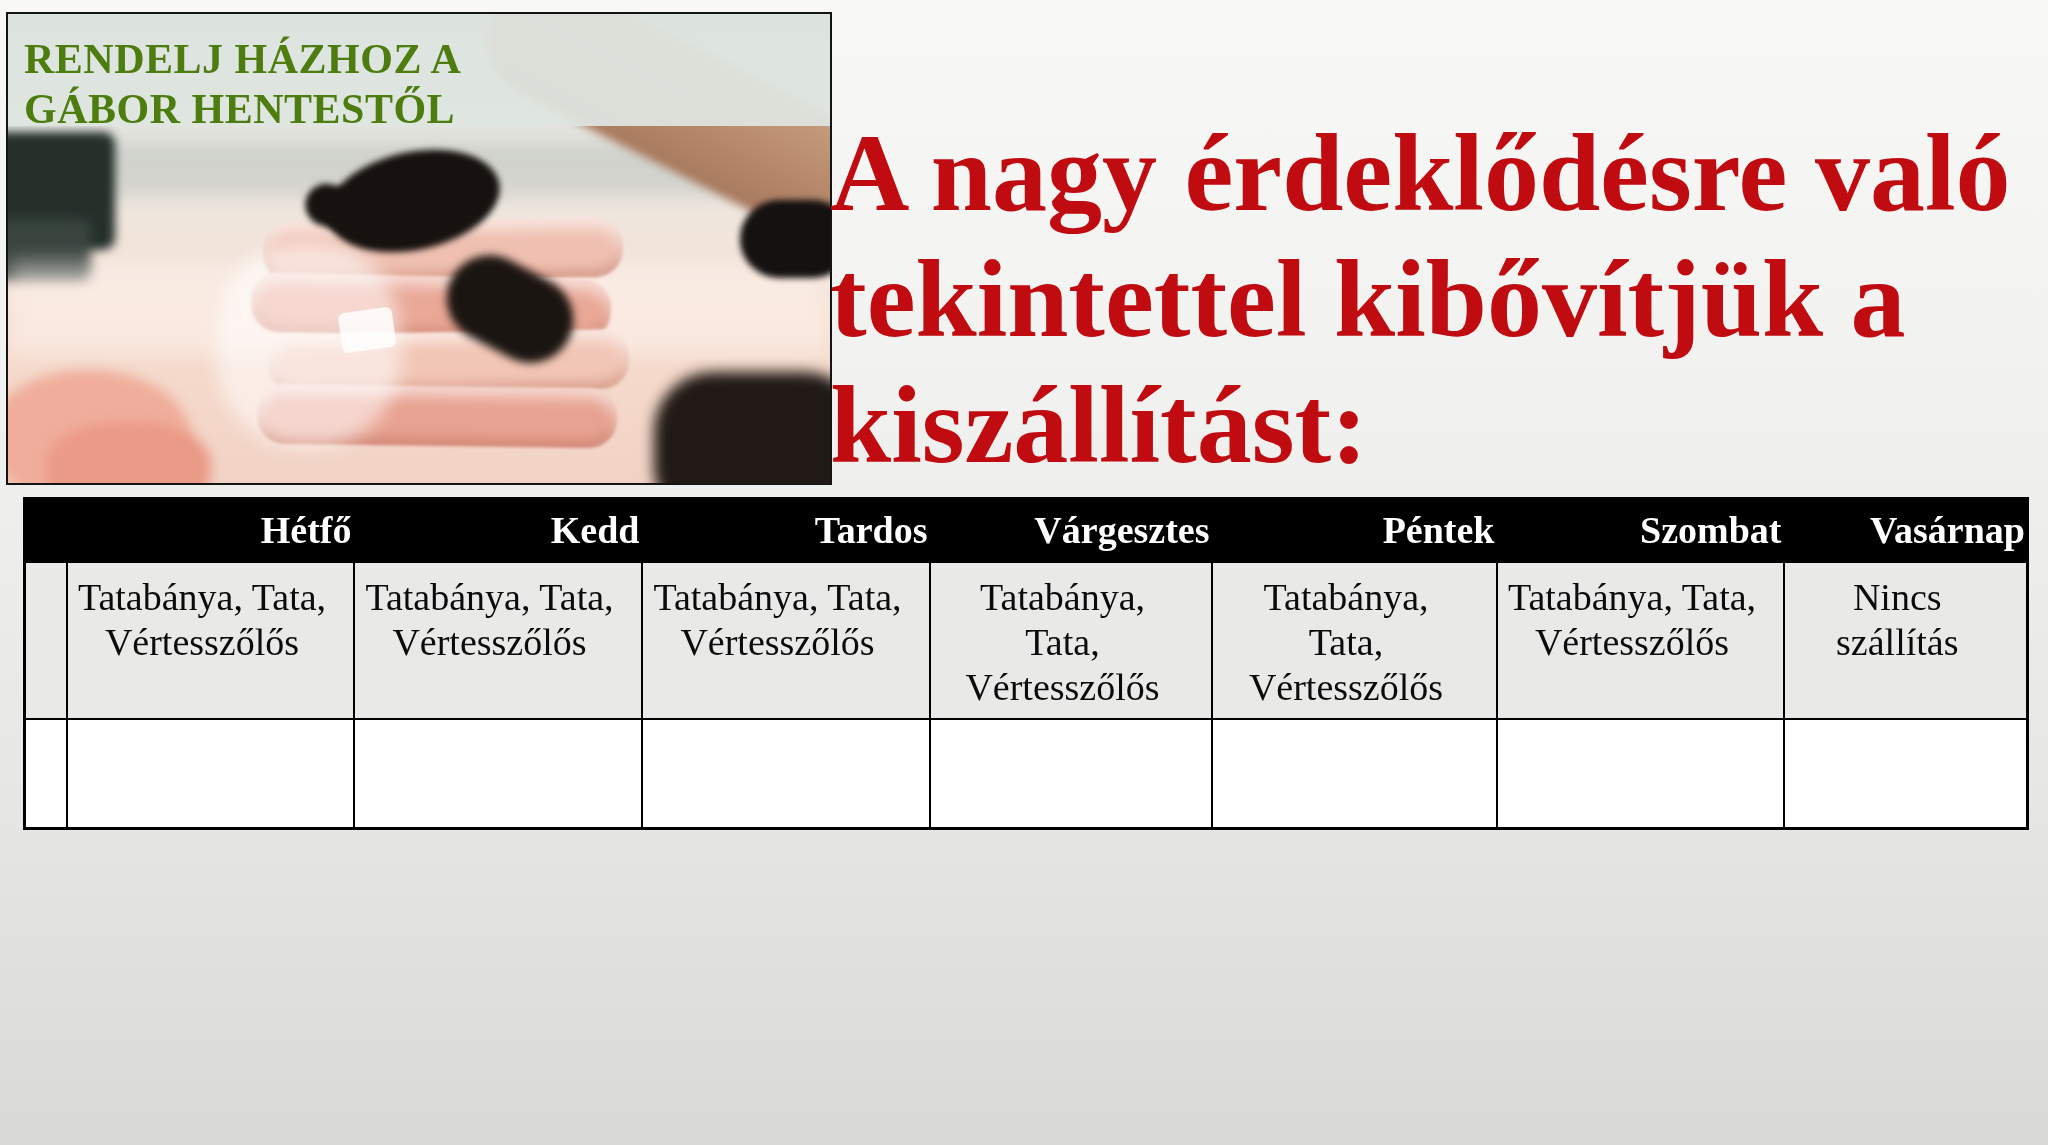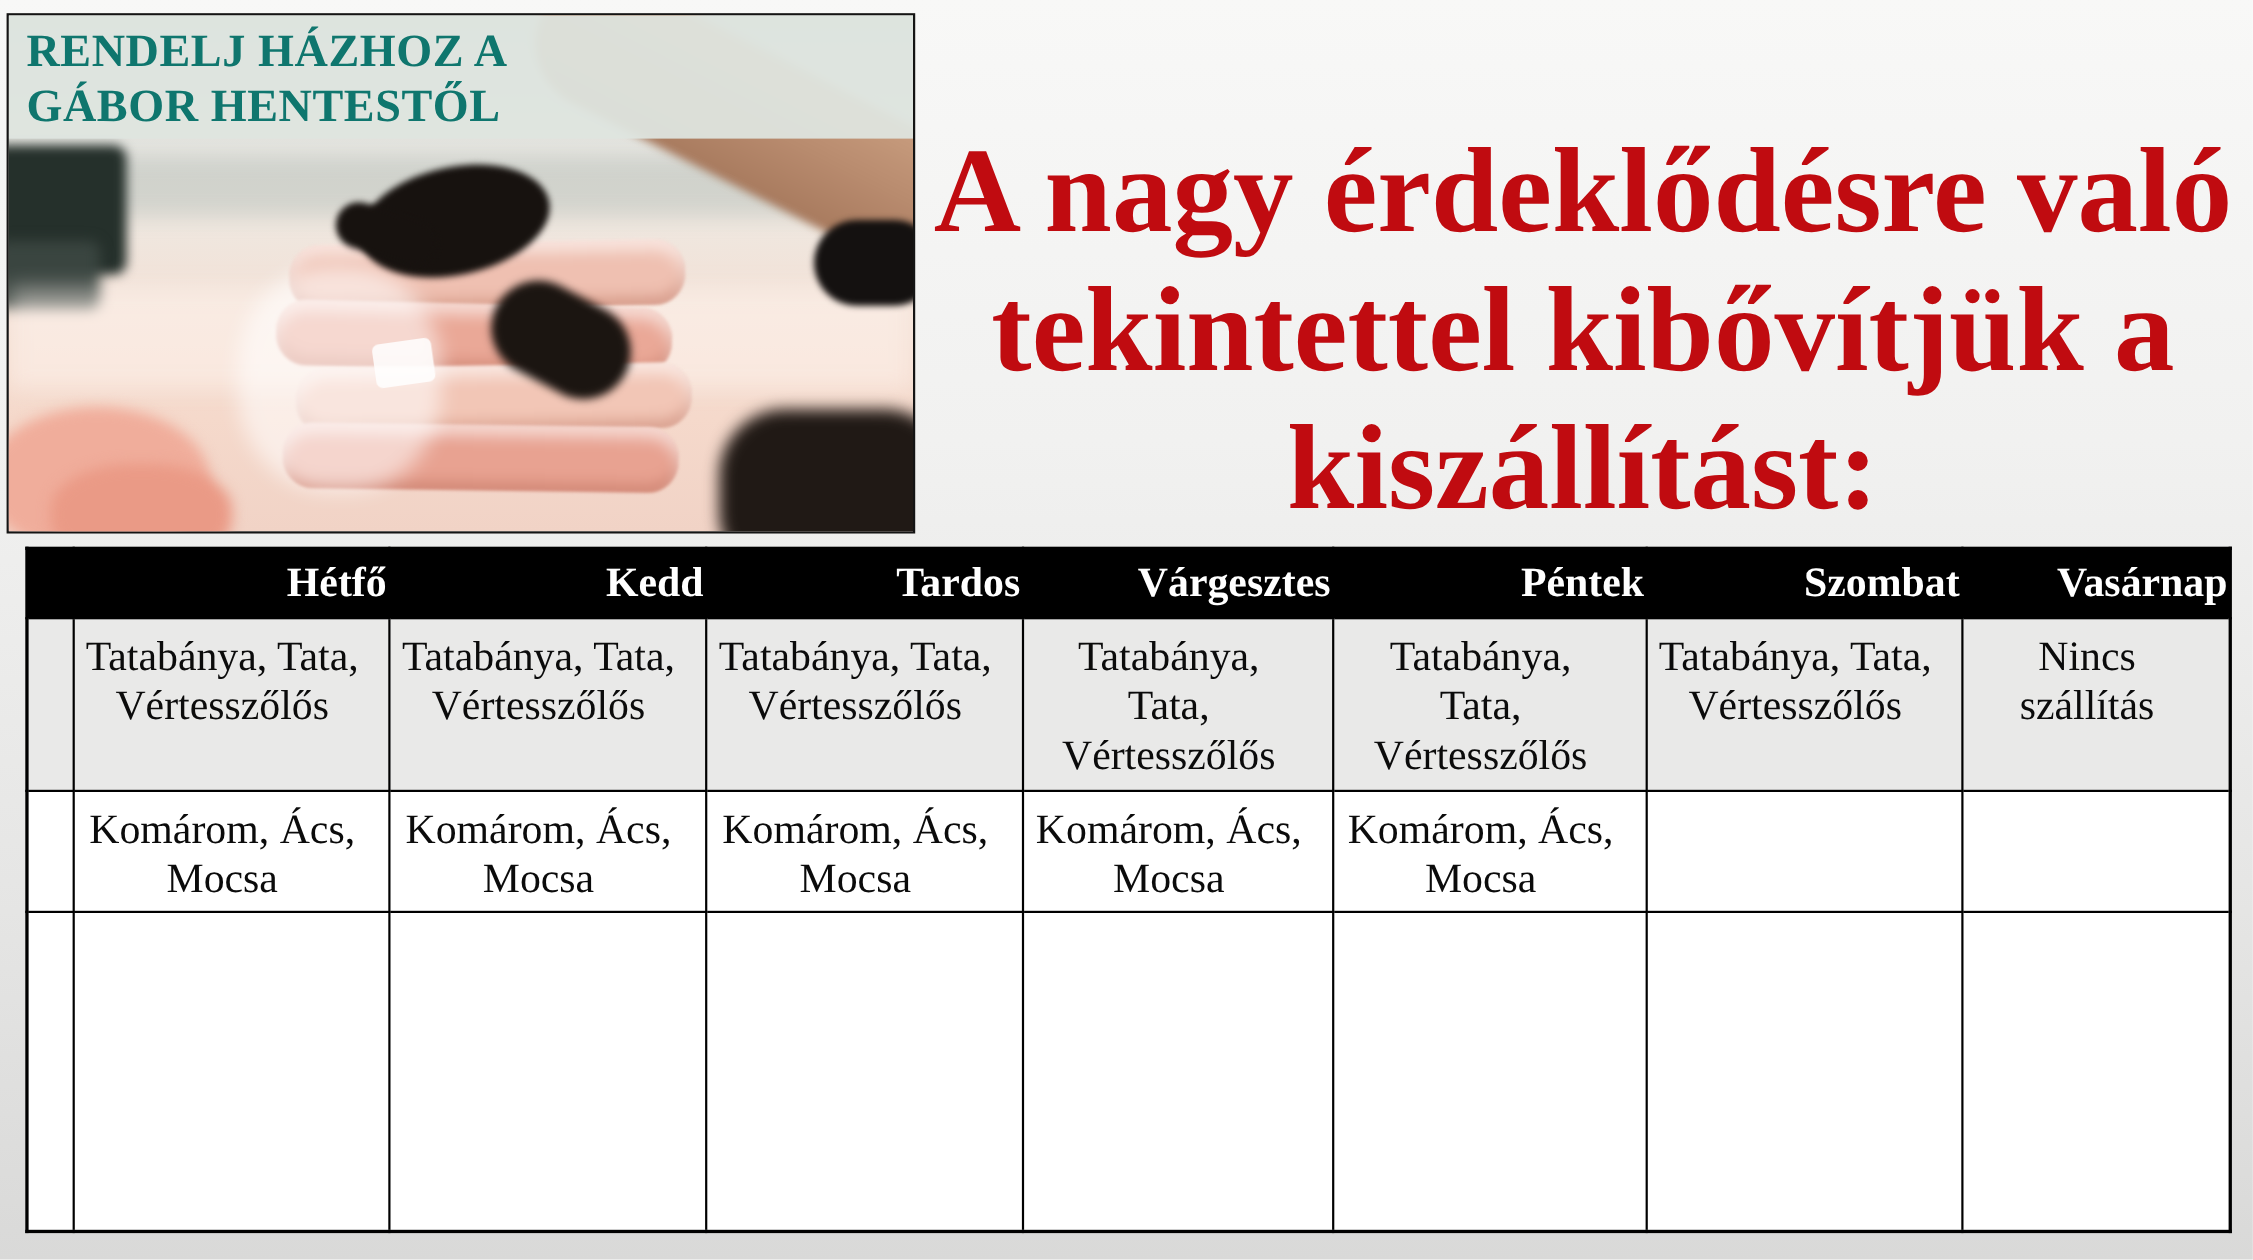--- a/index.html
+++ b/index.html
@@ -37,29 +37,29 @@
   .s1{top:206px;background:#efc0b1;transform:rotate(-1deg);}
   .s2{top:262px;left:243px;background:#eaa897;transform:rotate(1.4deg);}
   .s3{top:318px;left:261px;background:#f2c6b6;transform:rotate(-1deg);}
   .s4{top:372px;left:249px;background:#e8a291;transform:rotate(.8deg);}
   .sheen{left:208px;top:228px;width:185px;height:205px;background:rgba(255,255,255,.55);border-radius:45%;filter:blur(9px);}
   .pack-label{left:332px;top:296px;width:54px;height:40px;background:rgba(255,255,255,.85);border-radius:6px;transform:rotate(-8deg);filter:blur(.5px);}
   .meat-left{left:-22px;top:356px;width:205px;height:135px;background:#f0ad9b;border-radius:50%;filter:blur(6px);}
   .meat-left2{left:38px;top:408px;width:165px;height:92px;background:#ea9a86;border-radius:45%;filter:blur(6px);}
   .caption-band{position:absolute;left:0;top:0;width:100%;height:112px;background:rgba(222,228,223,.94);}
   .photo-caption{
-    position:absolute;left:0;top:0;width:100%;padding:8px 0 0 16px;box-sizing:border-box;
-    font-weight:bold;font-size:42px;line-height:50px;color:#0f766e;
+    position:absolute;left:0;top:0;width:100%;padding:20px 0 0 16px;box-sizing:border-box;
+    font-weight:bold;font-size:42px;line-height:50px;color:#4d7c0f;
     white-space:pre-line;letter-spacing:.5px;
   }
 
   
   .headline{
     position:absolute;left:830px;top:110px;width:1218px;
-    text-align:center;font-weight:bold;font-size:110px;line-height:126px;
+    text-align:left;font-weight:bold;font-size:110px;line-height:126px;
     color:var(--headline,#c00b10);white-space:pre-line;
   }
 
   
   table.schedule{
     position:absolute;left:23px;top:497px;width:2003px;
     border-collapse:collapse;table-layout:fixed;
     border:3px solid var(--border,#000);
   }
   .schedule th,.schedule td{border:2px solid var(--border,#000);}
@@ -154,35 +154,20 @@
           <td>Tatabánya,
 Tata,
 Vértesszőlős</td>
           <td>Tatabánya, Tata,
 Vértesszőlős</td>
           <td>Nincs
 szállítás</td>
         </tr>
         <tr class="alt">
           <td></td>
-          <td>Komárom, Ács,
-Mocsa</td>
-          <td>Komárom, Ács,
-Mocsa</td>
-          <td>Komárom, Ács,
-Mocsa</td>
-          <td>Komárom, Ács,
-Mocsa</td>
-          <td>Komárom, Ács,
-Mocsa</td>
-          <td></td>
-          <td></td>
-        </tr>
-        <tr class="alt">
-          <td></td>
           <td></td>
           <td></td>
           <td></td>
           <td></td>
           <td></td>
           <td></td>
           <td></td>
         </tr>
       </tbody>
   </table>

